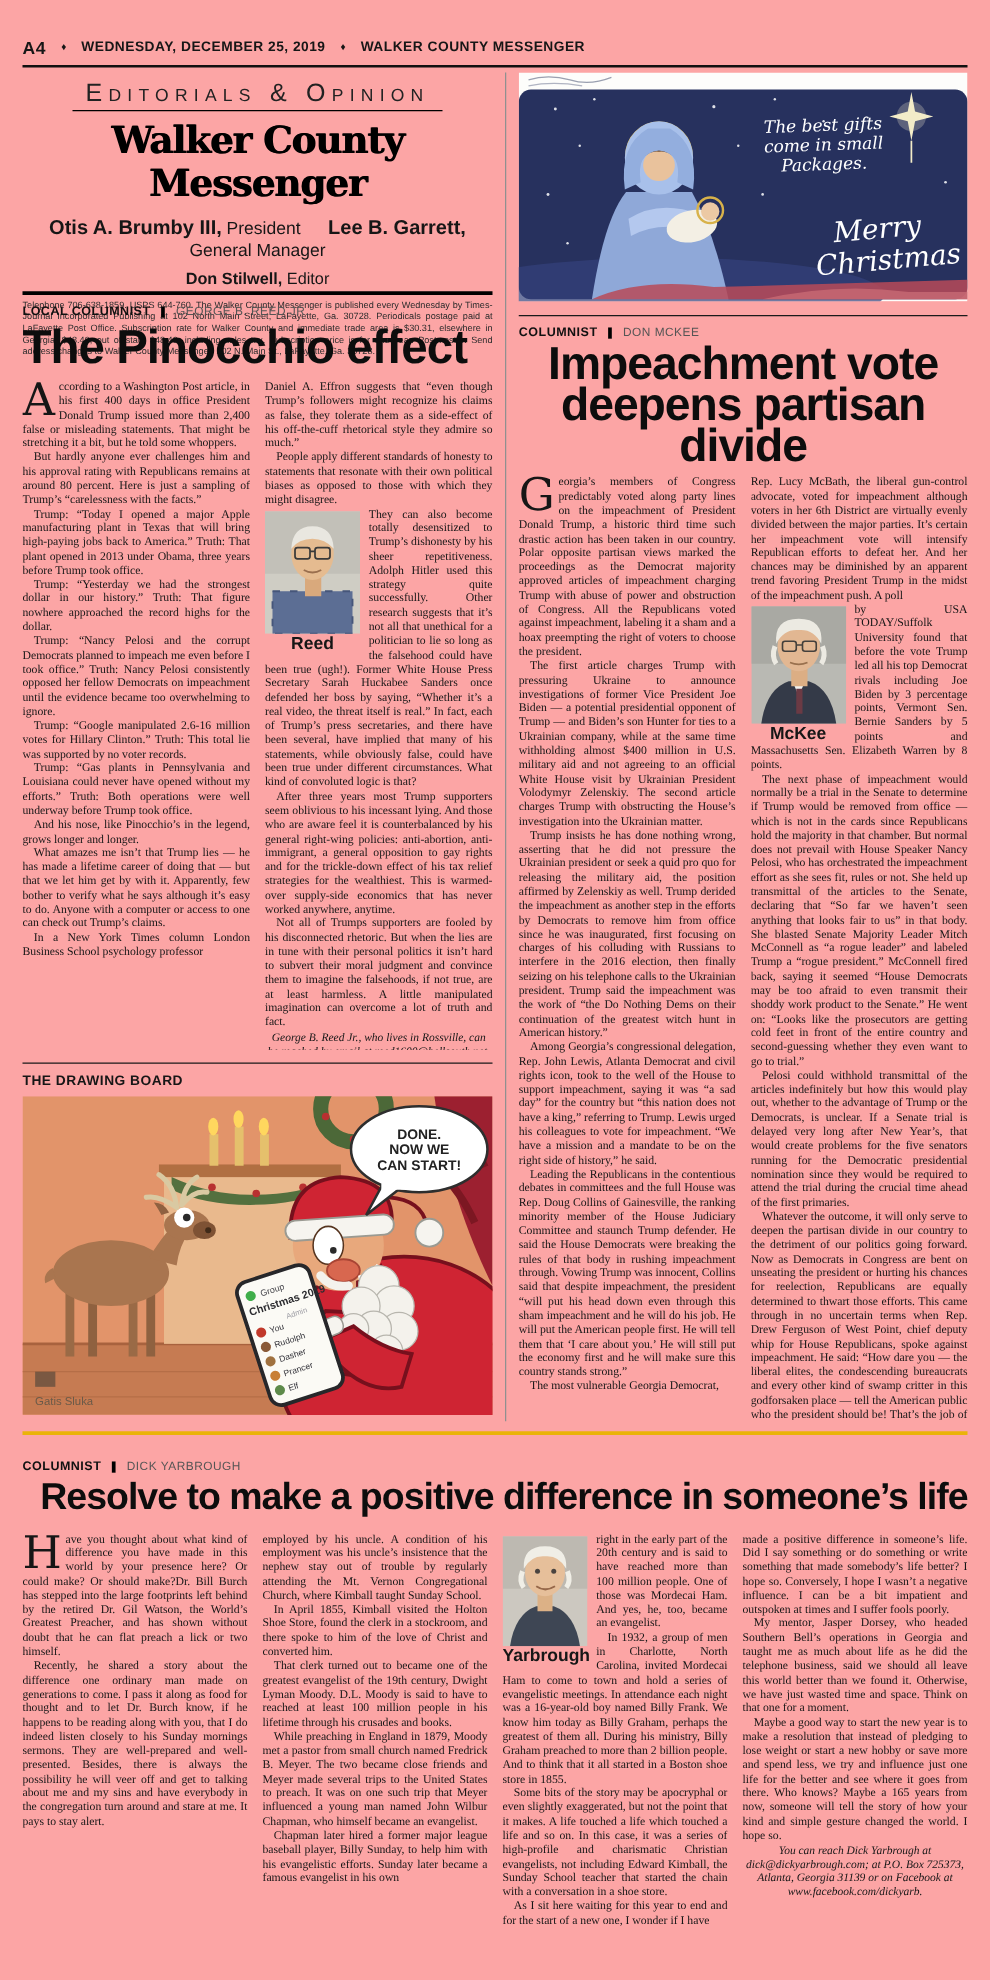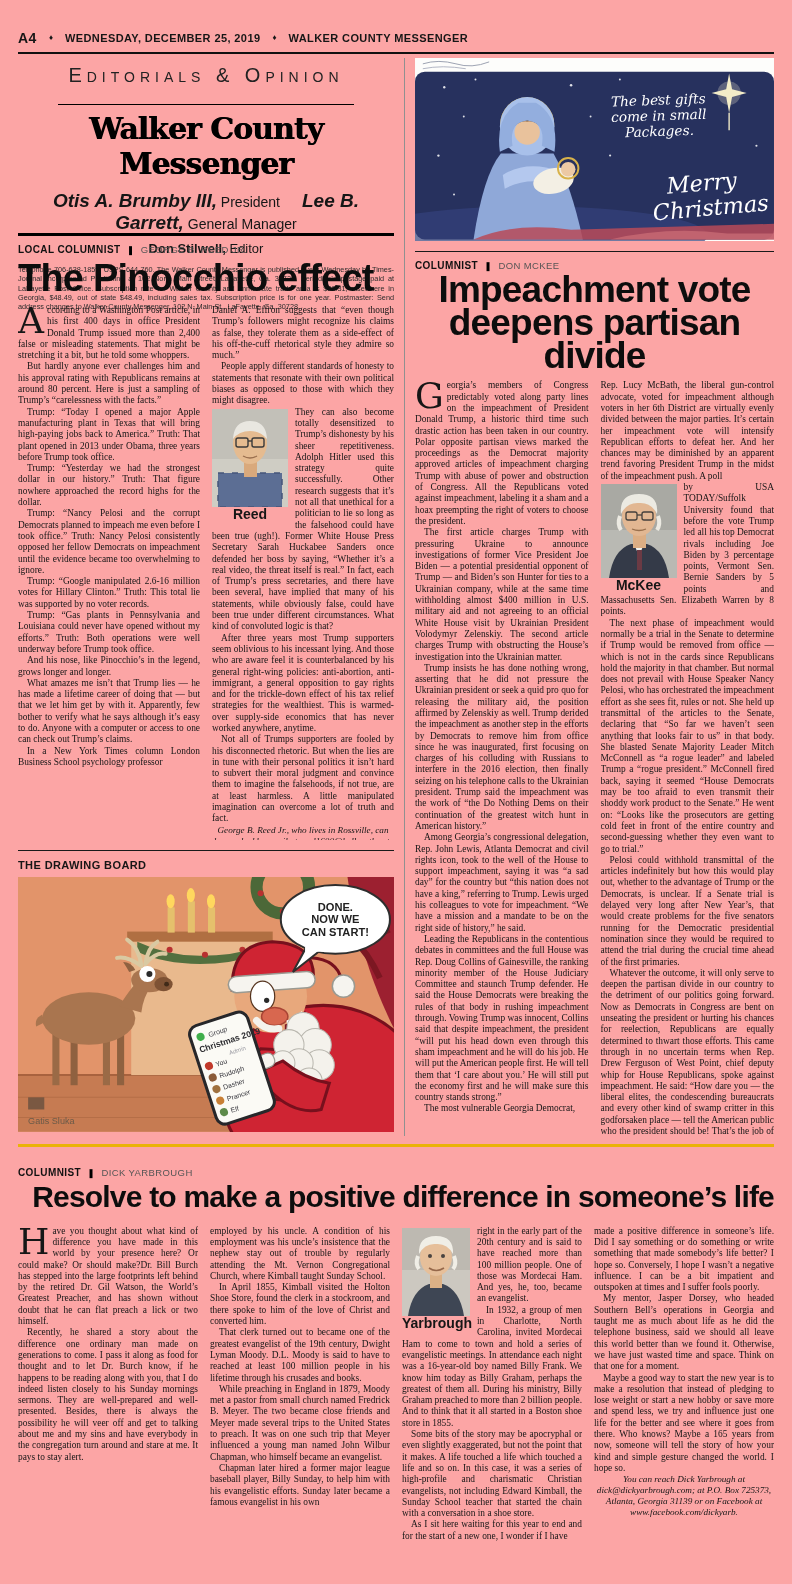--- a/index.html
+++ b/index.html
@@ -14,25 +14,25 @@
   .folio .it{font-size:11px;letter-spacing:.4px;}
 
   
   .main{display:flex;margin-top:4px;}
   .left-half{width:386px;padding-right:10px;box-sizing:border-box;}
   .right-half{flex:1;border-left:1px solid #909090;padding-left:10px;min-width:0;}
 
   
   .masthead{border-bottom:3px solid #000;padding:6px 0 8px;text-align:center;height:178px;box-sizing:border-box;}
   .sec-title{display:inline-block;font-family:"Liberation Sans",sans-serif;font-variant:small-caps;
-             font-size:20px;letter-spacing:5px;border-bottom:1.5px solid #000;padding:0 10px 17px;color:#222;}
+             font-size:20px;letter-spacing:5px;border-bottom:1.5px solid #000;padding:0 10px 1px;color:#222;}
   .paper-name{font-family:"DejaVu Serif",serif;font-weight:bold;font-size:30px;letter-spacing:-1px;
               margin-top:6px;color:#000;text-shadow:.6px 0 0 #000;}
   .staff{font-family:"Liberation Sans",sans-serif;font-size:14px;margin-top:9px;}
-  .staff b{font-size:19px;font-style:italic;}
+  .staff b{font-size:16px;}
   .staff .gap{display:inline-block;width:22px;}
   .staff2{font-family:"Liberation Sans",sans-serif;font-size:13px;margin-top:7px;}
   .fineprint{font-family:Liberation Sans, sans-serif;font-size:7.3px;line-height:9.3px;text-align:justify;
              color:#2b2b2b;margin-top:9px;}
 
   
   .kicker{font-family:"Liberation Sans",sans-serif;font-size:10px;letter-spacing:.4px;margin-top:8px;}
   .kicker .k1{font-weight:bold;color:#111;}
   .kicker .ksep{font-size:9px;padding:0 3px;color:#000;}
   .kicker .k2{color:#555;font-size:9.5px;}

